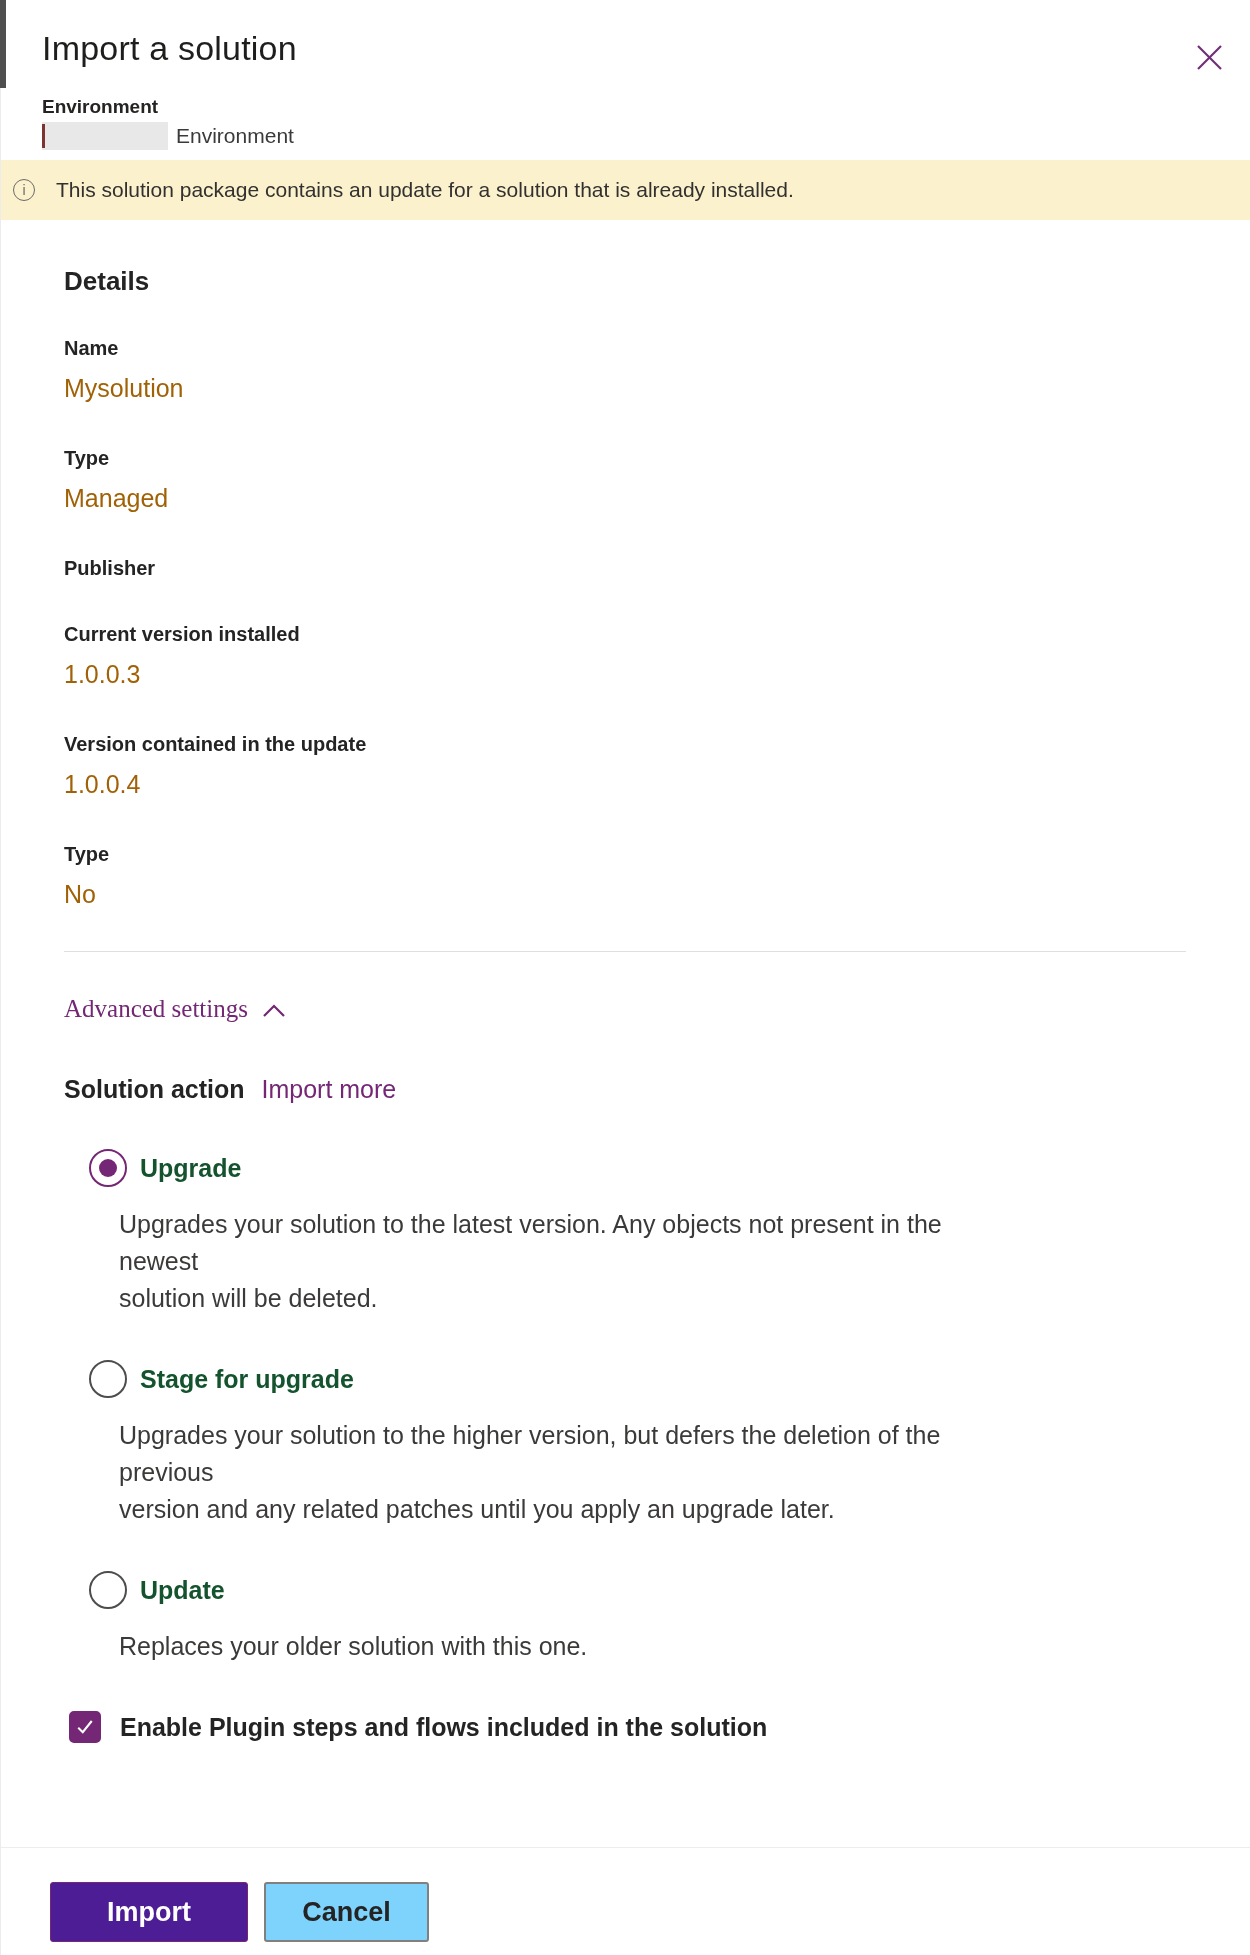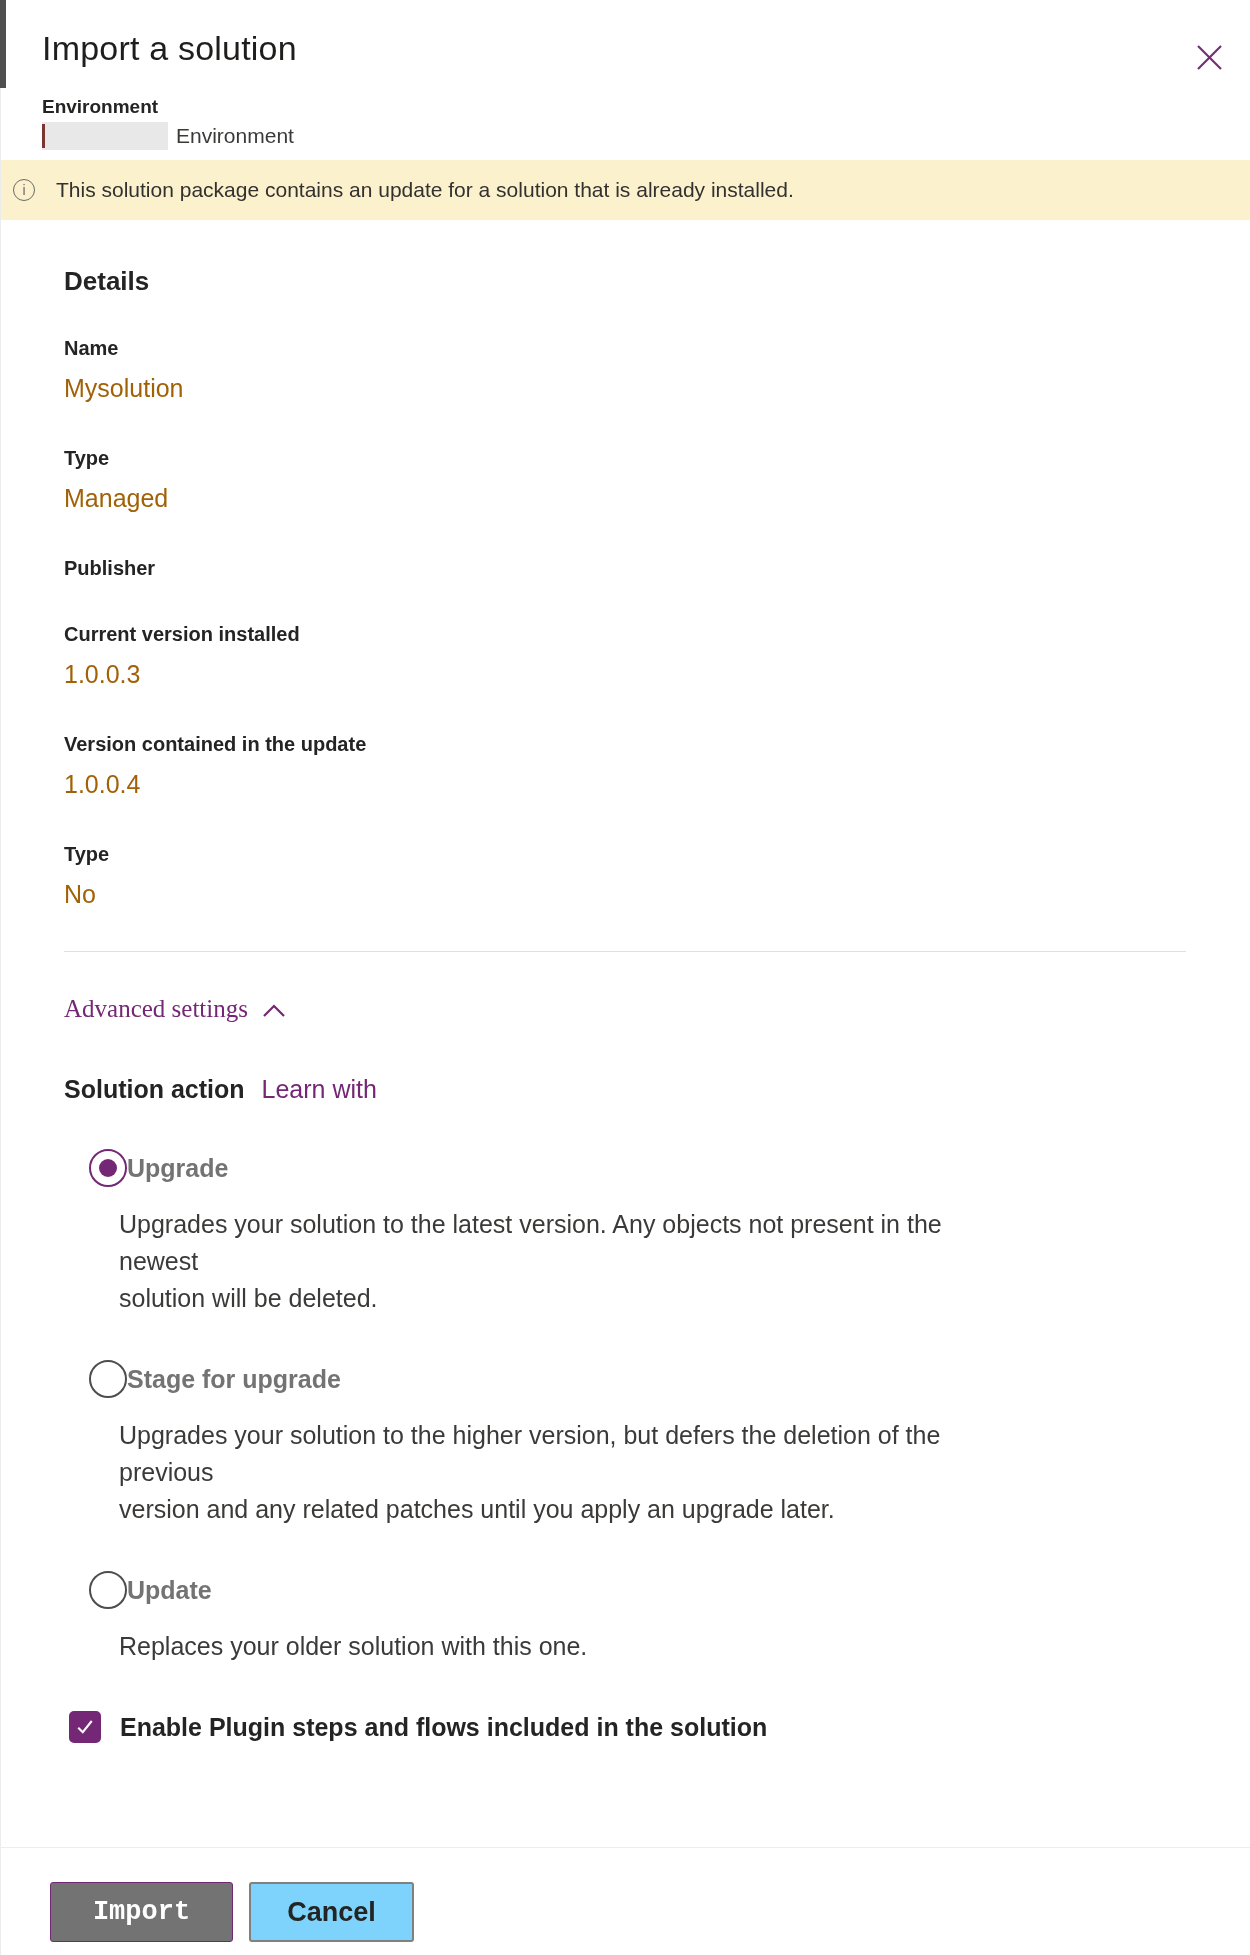--- a/index.html
+++ b/index.html
@@ -62,21 +62,21 @@
   .radio {
     width:38px; height:38px; border-radius:50%; background:#fff; flex:none;
     border:2px solid #4d4d4b; position:relative;
   }
   .option-row.selected .radio { border-color:#742774; border-width:2.5px; }
   .radio .dot { display:none; }
   .option-row.selected .radio .dot {
     display:block; position:absolute; left:50%; top:50%; transform:translate(-50%,-50%);
     width:18px; height:18px; border-radius:50%; background:#742774;
   }
-  .option-label { font-size:25px; font-weight:700; color:#737373; }
+  .option-label { margin-left:13px; font-size:25px; font-weight:700; color:#14532d; }
   .opt-desc {
     margin-top:18px; margin-left:55px; max-width:900px;
     font-size:25px; line-height:37px; color:#3b3a39; white-space:pre-line;
   }
 
   .checkbox-row { margin-top:46px; margin-left:5px; display:flex; align-items:center; cursor:pointer; }
   .checkbox {
     width:32px; height:32px; border-radius:5px; border:2px solid #742774;
     background:#ffffff; display:flex; align-items:center; justify-content:center; flex:none;
   }
@@ -85,21 +85,21 @@
   .checkbox.checked svg { display:block; }
   .checkbox-label { margin-left:19px; font-size:25px; font-weight:700; color:#242424; }
 
   .footer-divider { position:absolute; left:0; top:1847px; width:1250px; border:none; border-top:1px solid #ededed; }
   .footer { position:absolute; left:50px; top:1882px; display:flex; gap:16px; }
   .btn {
     height:60px; border-radius:3px; font-family:"Liberation Sans", sans-serif;
     font-size:27px; font-weight:700; cursor:pointer;
     display:flex; align-items:center; justify-content:center;
   }
-  .btn-primary { width:183px; background:#737373; color:#ffffff; border:1px solid #742774;font-family:Liberation Mono, monospace; }
+  .btn-primary { width:198px; background:#4c1d95; color:#ffffff; border:1px solid #742774; }
   .btn-secondary { width:165px; background:#7dd3fc; color:#242424; border:2px solid #808080; }
 </style>
 </head>
 <body>
 
 <div class="edge-strip"></div>
 <div class="left-hairline"></div>
 
 <div class="header">
   <h1 class="title">Import a solution</h1>
@@ -149,21 +149,21 @@
     <a class="advanced-link">
       <span>Advanced settings</span>
       <svg class="chevron" width="24" height="14" viewBox="0 0 24 14">
         <polyline points="2,12 12,2 22,12" fill="none" stroke="#742774" stroke-width="2.2"></polyline>
       </svg>
     </a>
   </div>
 
   <div class="action-row">
     <span class="action-label">Solution action</span>
-    <a class="learn-more">Learn with</a>
+    <a class="learn-more">Import more</a>
   </div>
 
   <div class="option-row selected">
     <span class="radio">
         <span class="dot"></span>
       </span>
     <span class="option-label">Upgrade</span>
   </div>
   <p class="opt-desc">Upgrades your solution to the latest version. Any objects not present in the newest
 solution will be deleted.</p>

